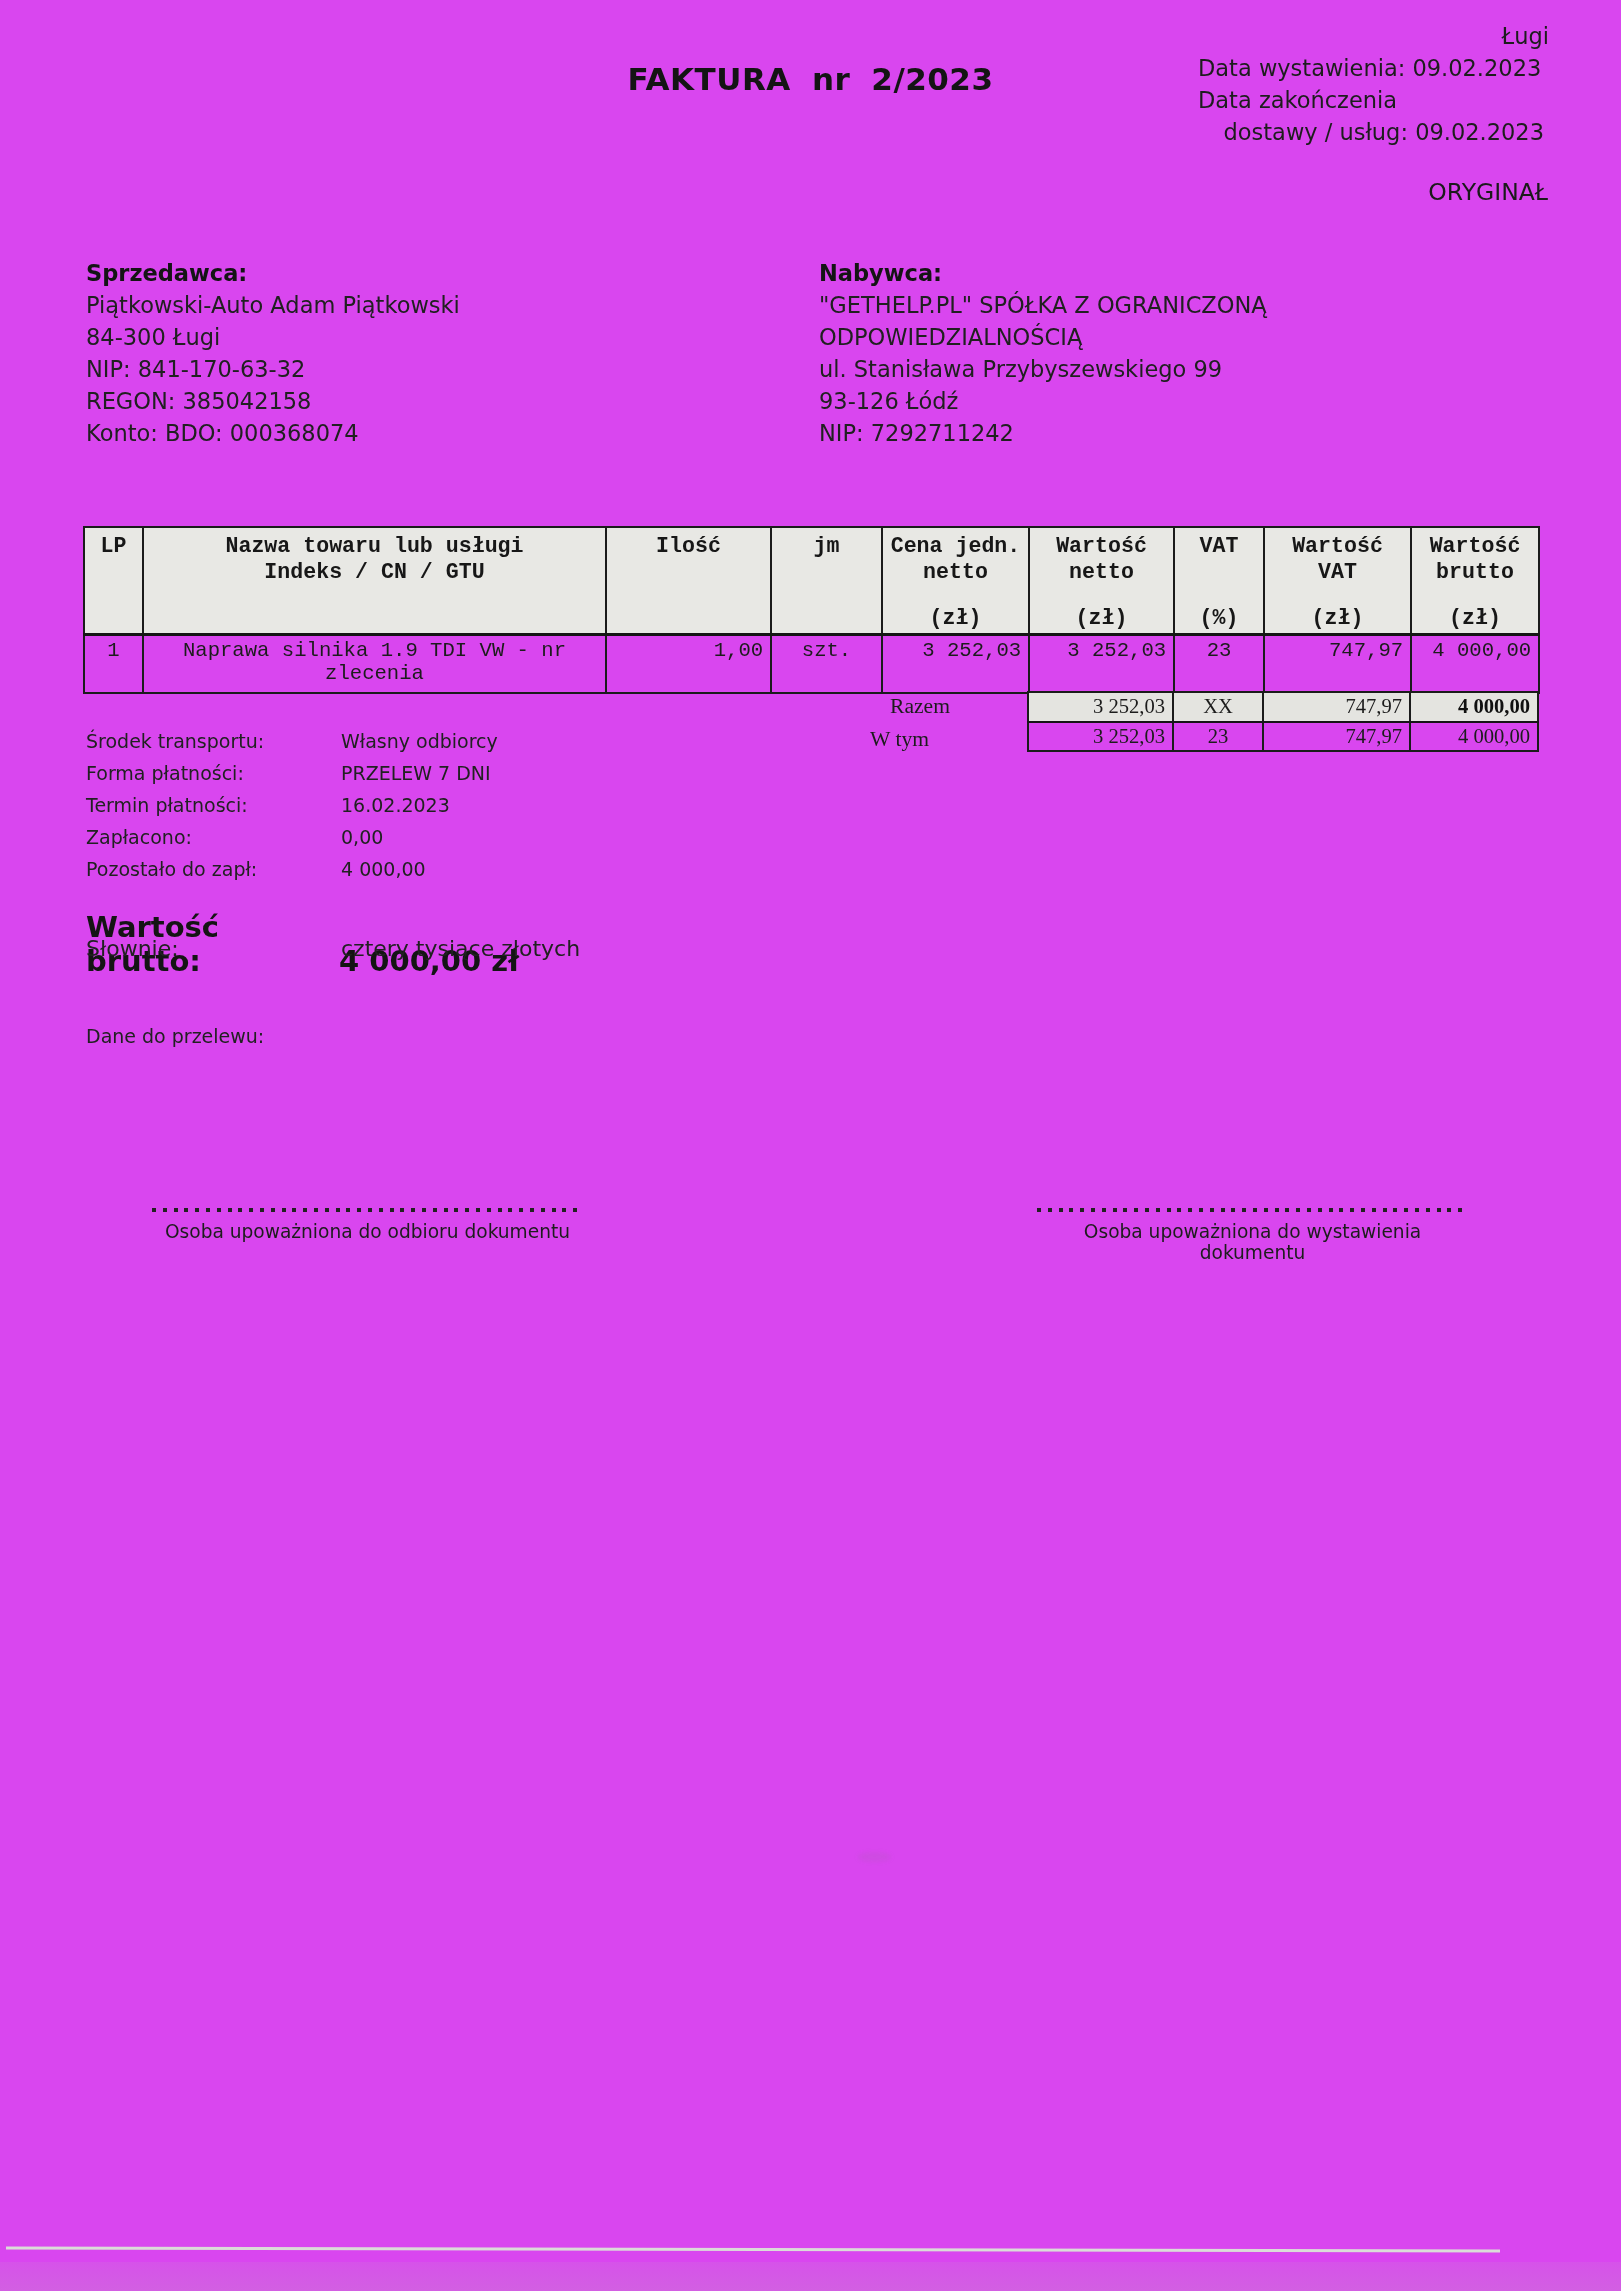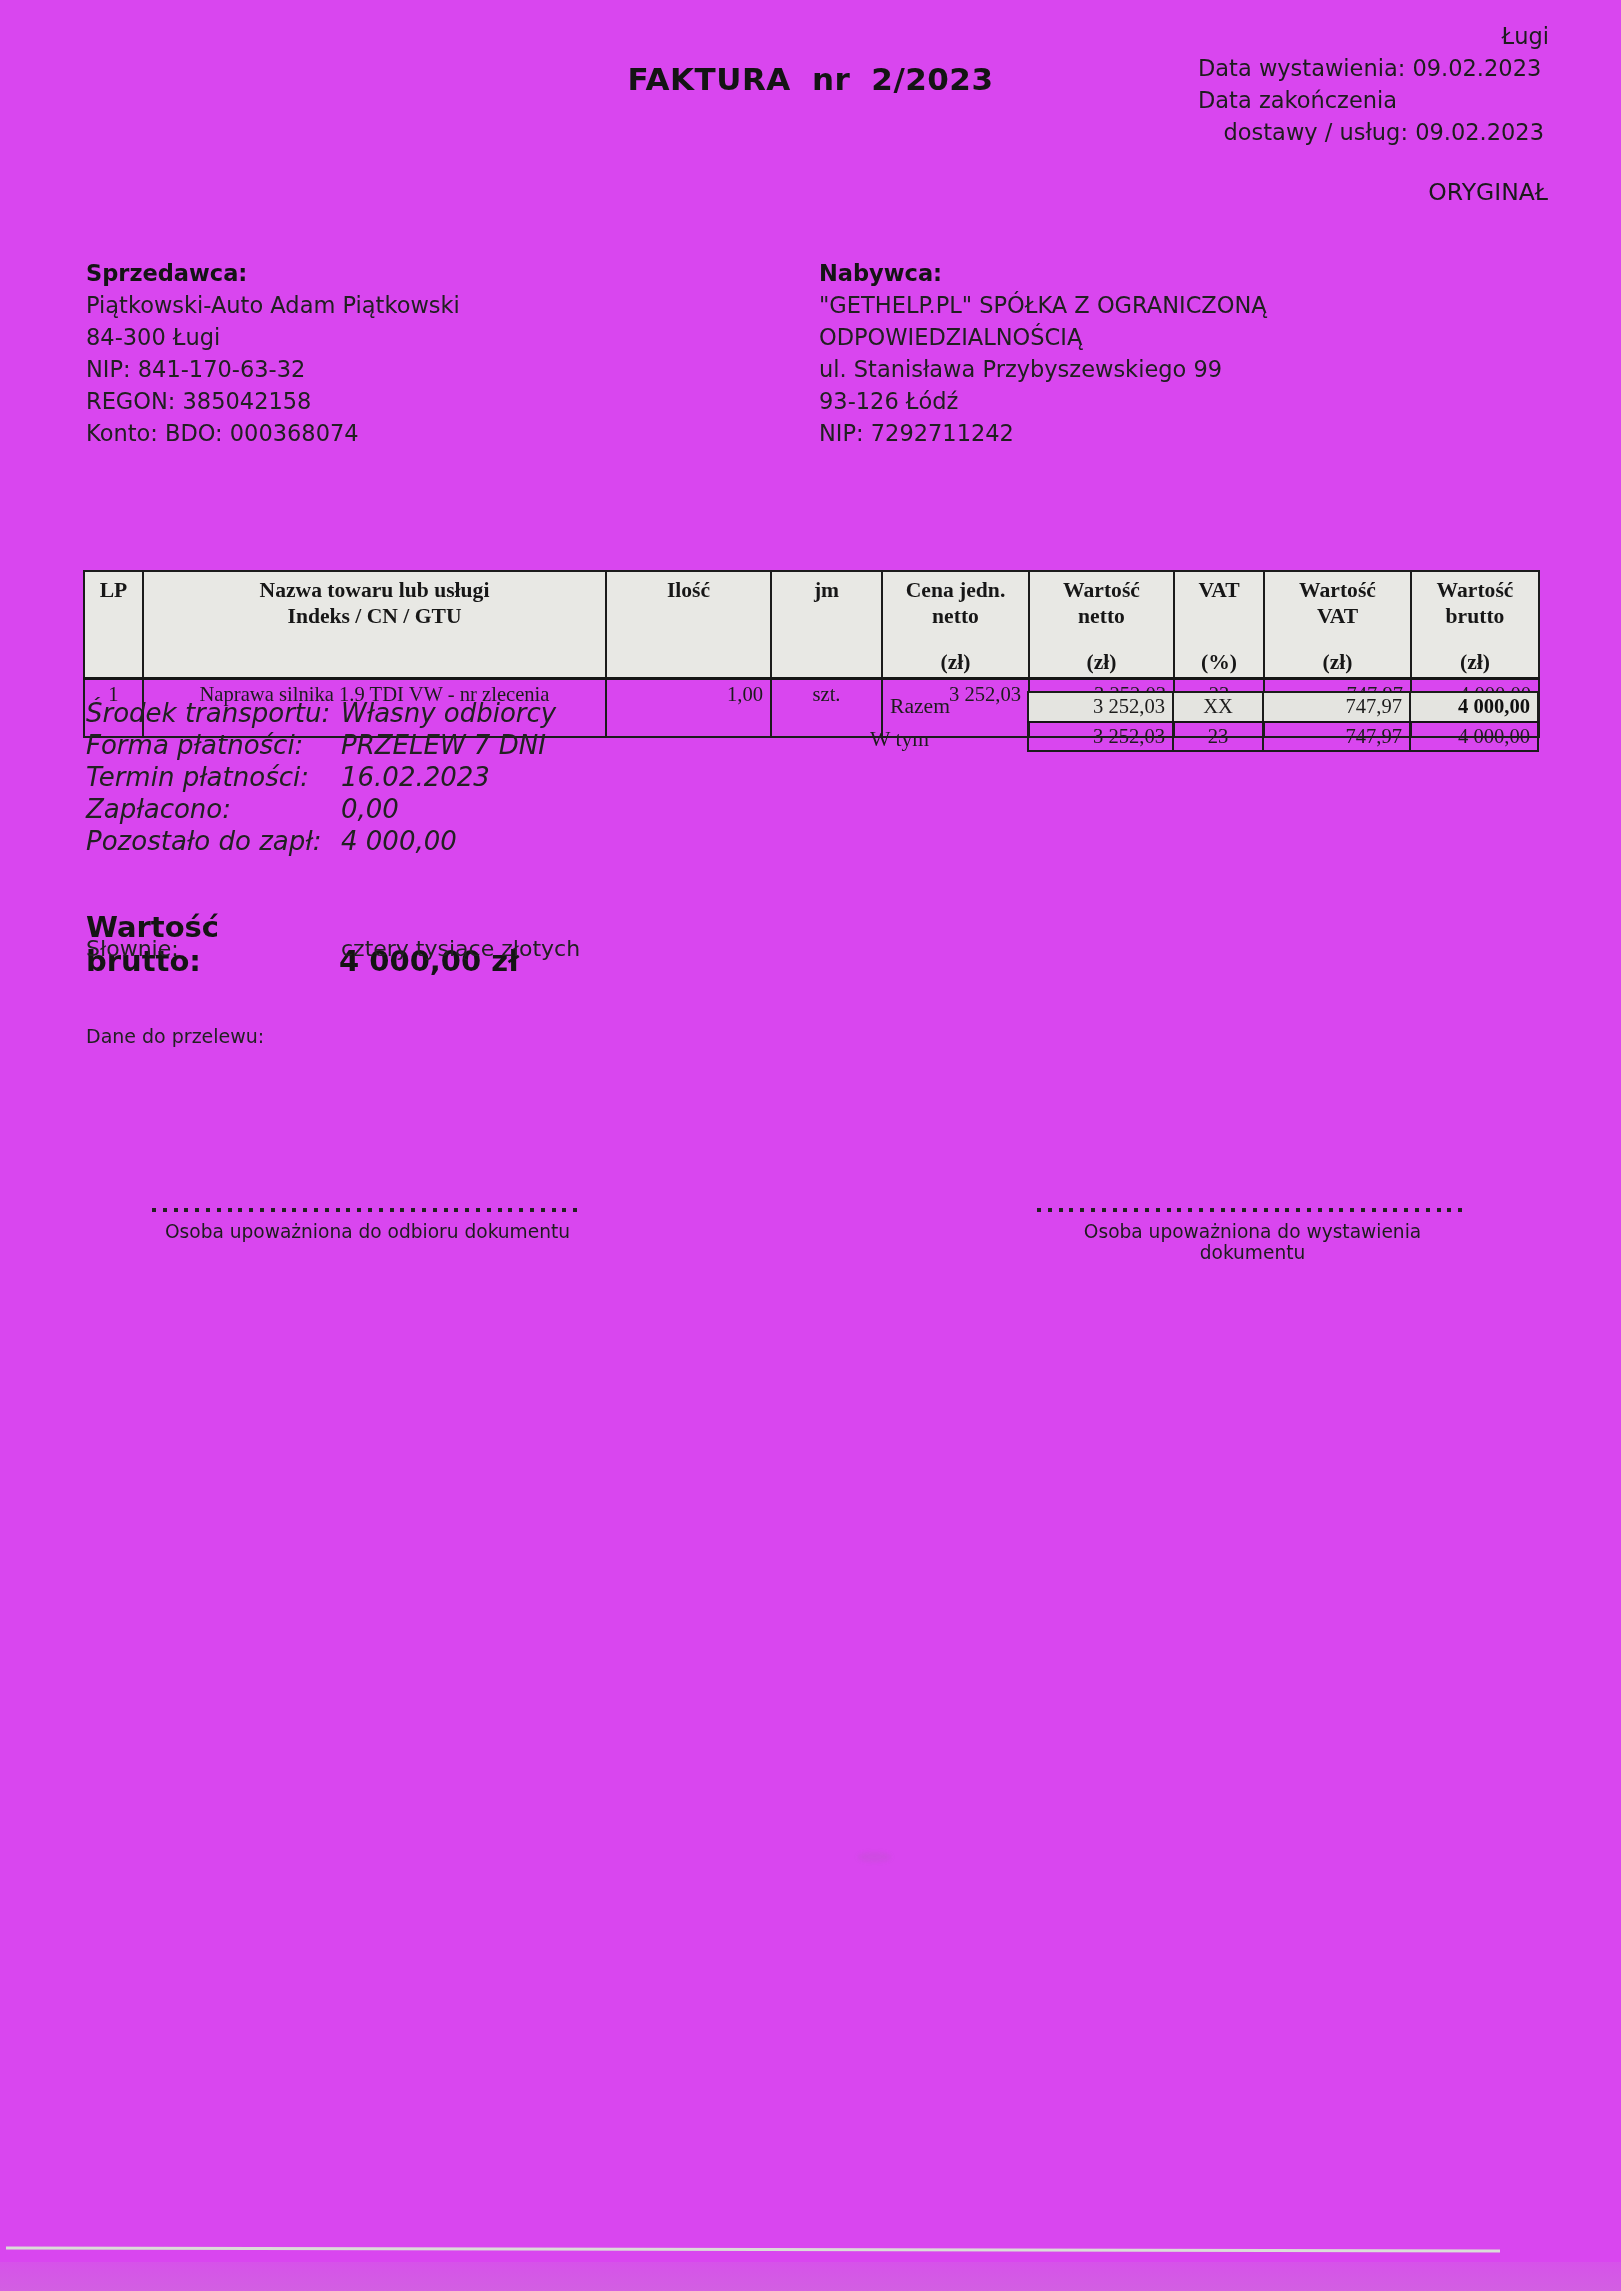--- a/index.html
+++ b/index.html
@@ -25,23 +25,22 @@
   }
   
   .party { position:absolute; top:257px; font-size:22.5px; line-height:32px; color:#202020; }
   .party.seller { left:86px; width:608px; }
   .party.buyer  { left:819px; width:706px; }
   .party .hd { font-weight:bold; color:#141414; }
   
   .invtable {
     position:absolute; left:83px; top:526px; width:1455px;
     border-collapse:collapse; table-layout:fixed;
-    font-family:Liberation Serif, serif;
+    font-family:Liberation Mono, monospace;
     border:2.9px solid #1b1b1b;
-    margin-top:44px;
   }
   .invtable th {
     background:#e8e8e4; border:2px solid #1b1b1b; border-bottom:3.9px solid #151515;
     font-weight:bold; font-size:21.6px; color:#171717;
     padding:0; height:100px; vertical-align:top;
   }
   .invtable th .hcell {
     display:flex; flex-direction:column; justify-content:space-between;
     height:100px; padding-top:4.9px;
   }
@@ -68,21 +67,21 @@
     font-family:"Liberation Serif","DejaVu Serif",serif;
     border:2.9px solid #1b1b1b;
   }
   .sumtable td {
     border:2px solid #1b1b1b; font-size:20.6px; color:#1c1c1c;
     height:25.5px; padding:1px 6.9px; vertical-align:middle;
   }
   .sumtable tr.razem td { background:#e4e4e0; border-bottom:2.9px solid #151515; }
   .sumtable tr.razem td.bold { font-weight:bold; color:#101010; }
   
-  .payrows { position:absolute; left:86px; top:697px; font-size:26px; line-height:32px;font-style:italic; }
+  .payrows { position:absolute; left:86px; top:725px; font-size:19px; line-height:32px; }
   .payrows .lbl { display:inline-block; width:255px; }
   .gross { position:absolute; top:910px; left:86px; font-size:29px; font-weight:bold; color:#141414; }
   .gross .lbl { display:inline-block; width:253px; }
   .inwords { position:absolute; top:936px; left:86px; font-size:22px; }
   .inwords .lbl { display:inline-block; width:255px; }
   .transfer { position:absolute; top:1025px; left:86px; font-size:19px; }
   
   .sig { position:absolute; top:1208px; width:431px; }
   .sig.left  { left:152px; }
   .sig.right { left:1037px; }

